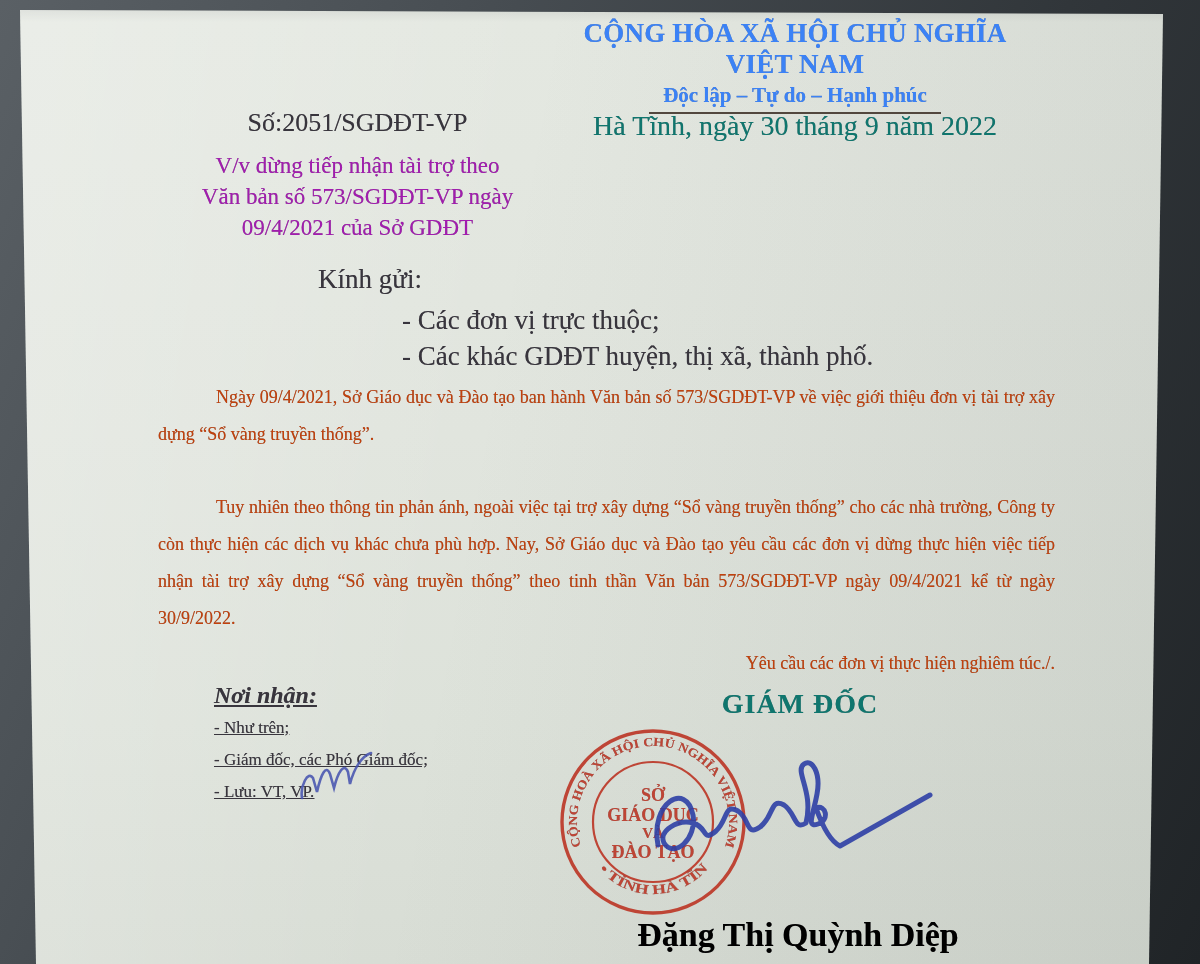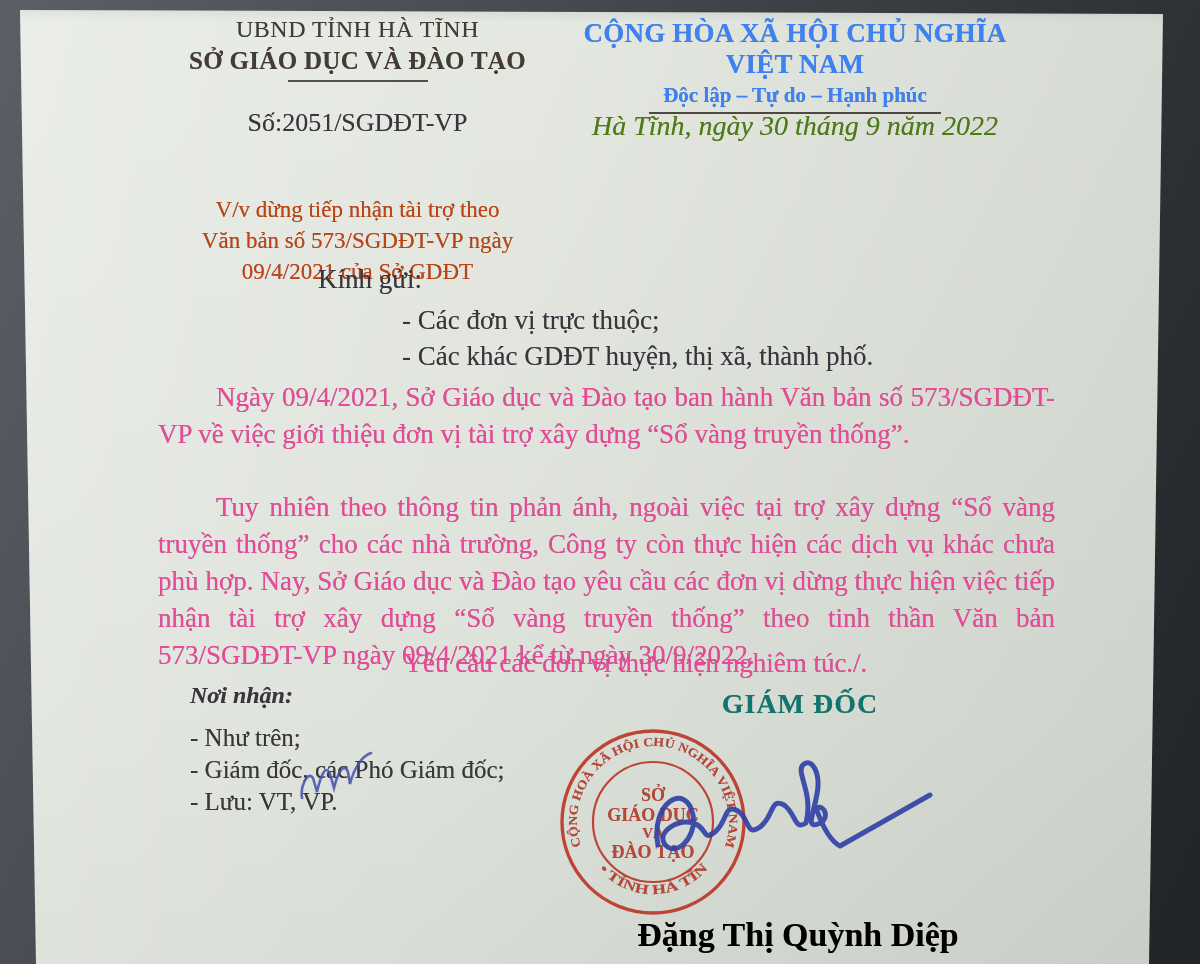--- a/index.html
+++ b/index.html
@@ -22,56 +22,51 @@
     position:absolute;inset:0;color:#38353d;
     text-shadow:0 0 .6px rgba(56,52,60,.5);
   }
   .abs{position:absolute;}
   .center{text-align:center;}
   .org-block{left:185px;top:16px;width:345px;color:#443b35;}
   .org-line1{font-size:24px;letter-spacing:.5px;}
   .org-line2{font-size:25px;font-weight:bold;margin-top:4px;letter-spacing:.3px;}
   .org-underline{width:140px;height:2px;background:#564f49;margin:5px auto 0;}
   .doc-number{left:185px;top:108px;width:345px;font-size:26px;}
-  .subject-block{left:170px;top:150px;width:375px;font-size:23px;line-height:31px;color:#c2410c;margin-top:44px;}
+  .subject-block{left:170px;top:150px;width:375px;font-size:23px;line-height:31px;color:#a21caf;}
   .nat-block{left:555px;top:18px;width:480px;color:#3b82f6;}
   .nat-line1{font-size:27px;font-weight:bold;letter-spacing:.2px;}
   .nat-line2{font-size:21px;font-weight:bold;margin-top:3px;}
   .motto-underline{width:292px;height:2px;background:#52473e;margin:4px auto 0;}
-  .place-date{left:555px;top:110px;width:480px;font-style:italic;font-size:28px;color:#4d7c0f;}
+  .place-date{left:555px;top:110px;width:480px;font-size:28px;color:#0f766e;}
   .recipients{left:318px;top:264px;font-size:27px;}
   .recipients-label{margin:0;}
   .recipients-items{margin:7px 0 0 84px;line-height:36px;}
-  .para{left:158px;width:897px;font-size:27px;line-height:37px;text-align:justify;text-indent:58px;color:#ec4899;}
+  .para{left:158px;width:897px;font-size:18px;line-height:37px;text-align:justify;text-indent:58px;color:#c2410c;}
   .para-1{top:379px;}
   .para-2{top:489px;font-family:Liberation Serif, serif;}
-  .para-3{top:645px;text-align:center;}
-  .noi-nhan{left:190px;top:682px;}
+  .para-3{top:645px;text-align:right;}
+  .noi-nhan{left:214px;top:682px;text-decoration:underline;}
   .noi-nhan-label{font-size:24px;font-weight:bold;font-style:italic;}
-  .noi-nhan-items{font-size:25px;line-height:32px;margin-top:13px;}
+  .noi-nhan-items{font-size:17px;line-height:32px;margin-top:3px;}
   .signer-title{left:647px;top:688px;width:306px;font-size:28px;font-weight:bold;letter-spacing:1px;color:#0f766e;}
   .signer-name{left:636px;top:916px;width:324px;font-size:34px;font-weight:bold;color:#000000;}
   .seal-svg{left:553px;top:722px;width:200px;height:200px;opacity:.93;}
   .seal-svg text{font-family:"Liberation Serif","DejaVu Serif",serif;}
   .sig-svg{left:600px;top:733px;width:340px;height:145px;}
   .scribble-svg{left:292px;top:746px;width:86px;height:62px;}
 </style>
 </head>
 <body>
 
 <div class="stage">
   <div class="paper"></div>
 
   <div class="content">
 
-    <div class="abs org-block center">
-      <div class="org-line1">UBND TỈNH HÀ TĨNH</div>
-      <div class="org-line2">SỞ GIÁO DỤC VÀ ĐÀO TẠO</div>
-      <div class="org-underline"></div>
-    </div>
 
     <div class="abs doc-number center">Số:2051/SGDĐT-VP</div>
 
     <div class="abs subject-block center">
       <div>V/v dừng tiếp nhận tài trợ theo</div>
       <div>Văn bản số 573/SGDĐT-VP ngày</div>
       <div>09/4/2021 của Sở GDĐT</div>
     </div>
 
     <div class="abs nat-block center">

